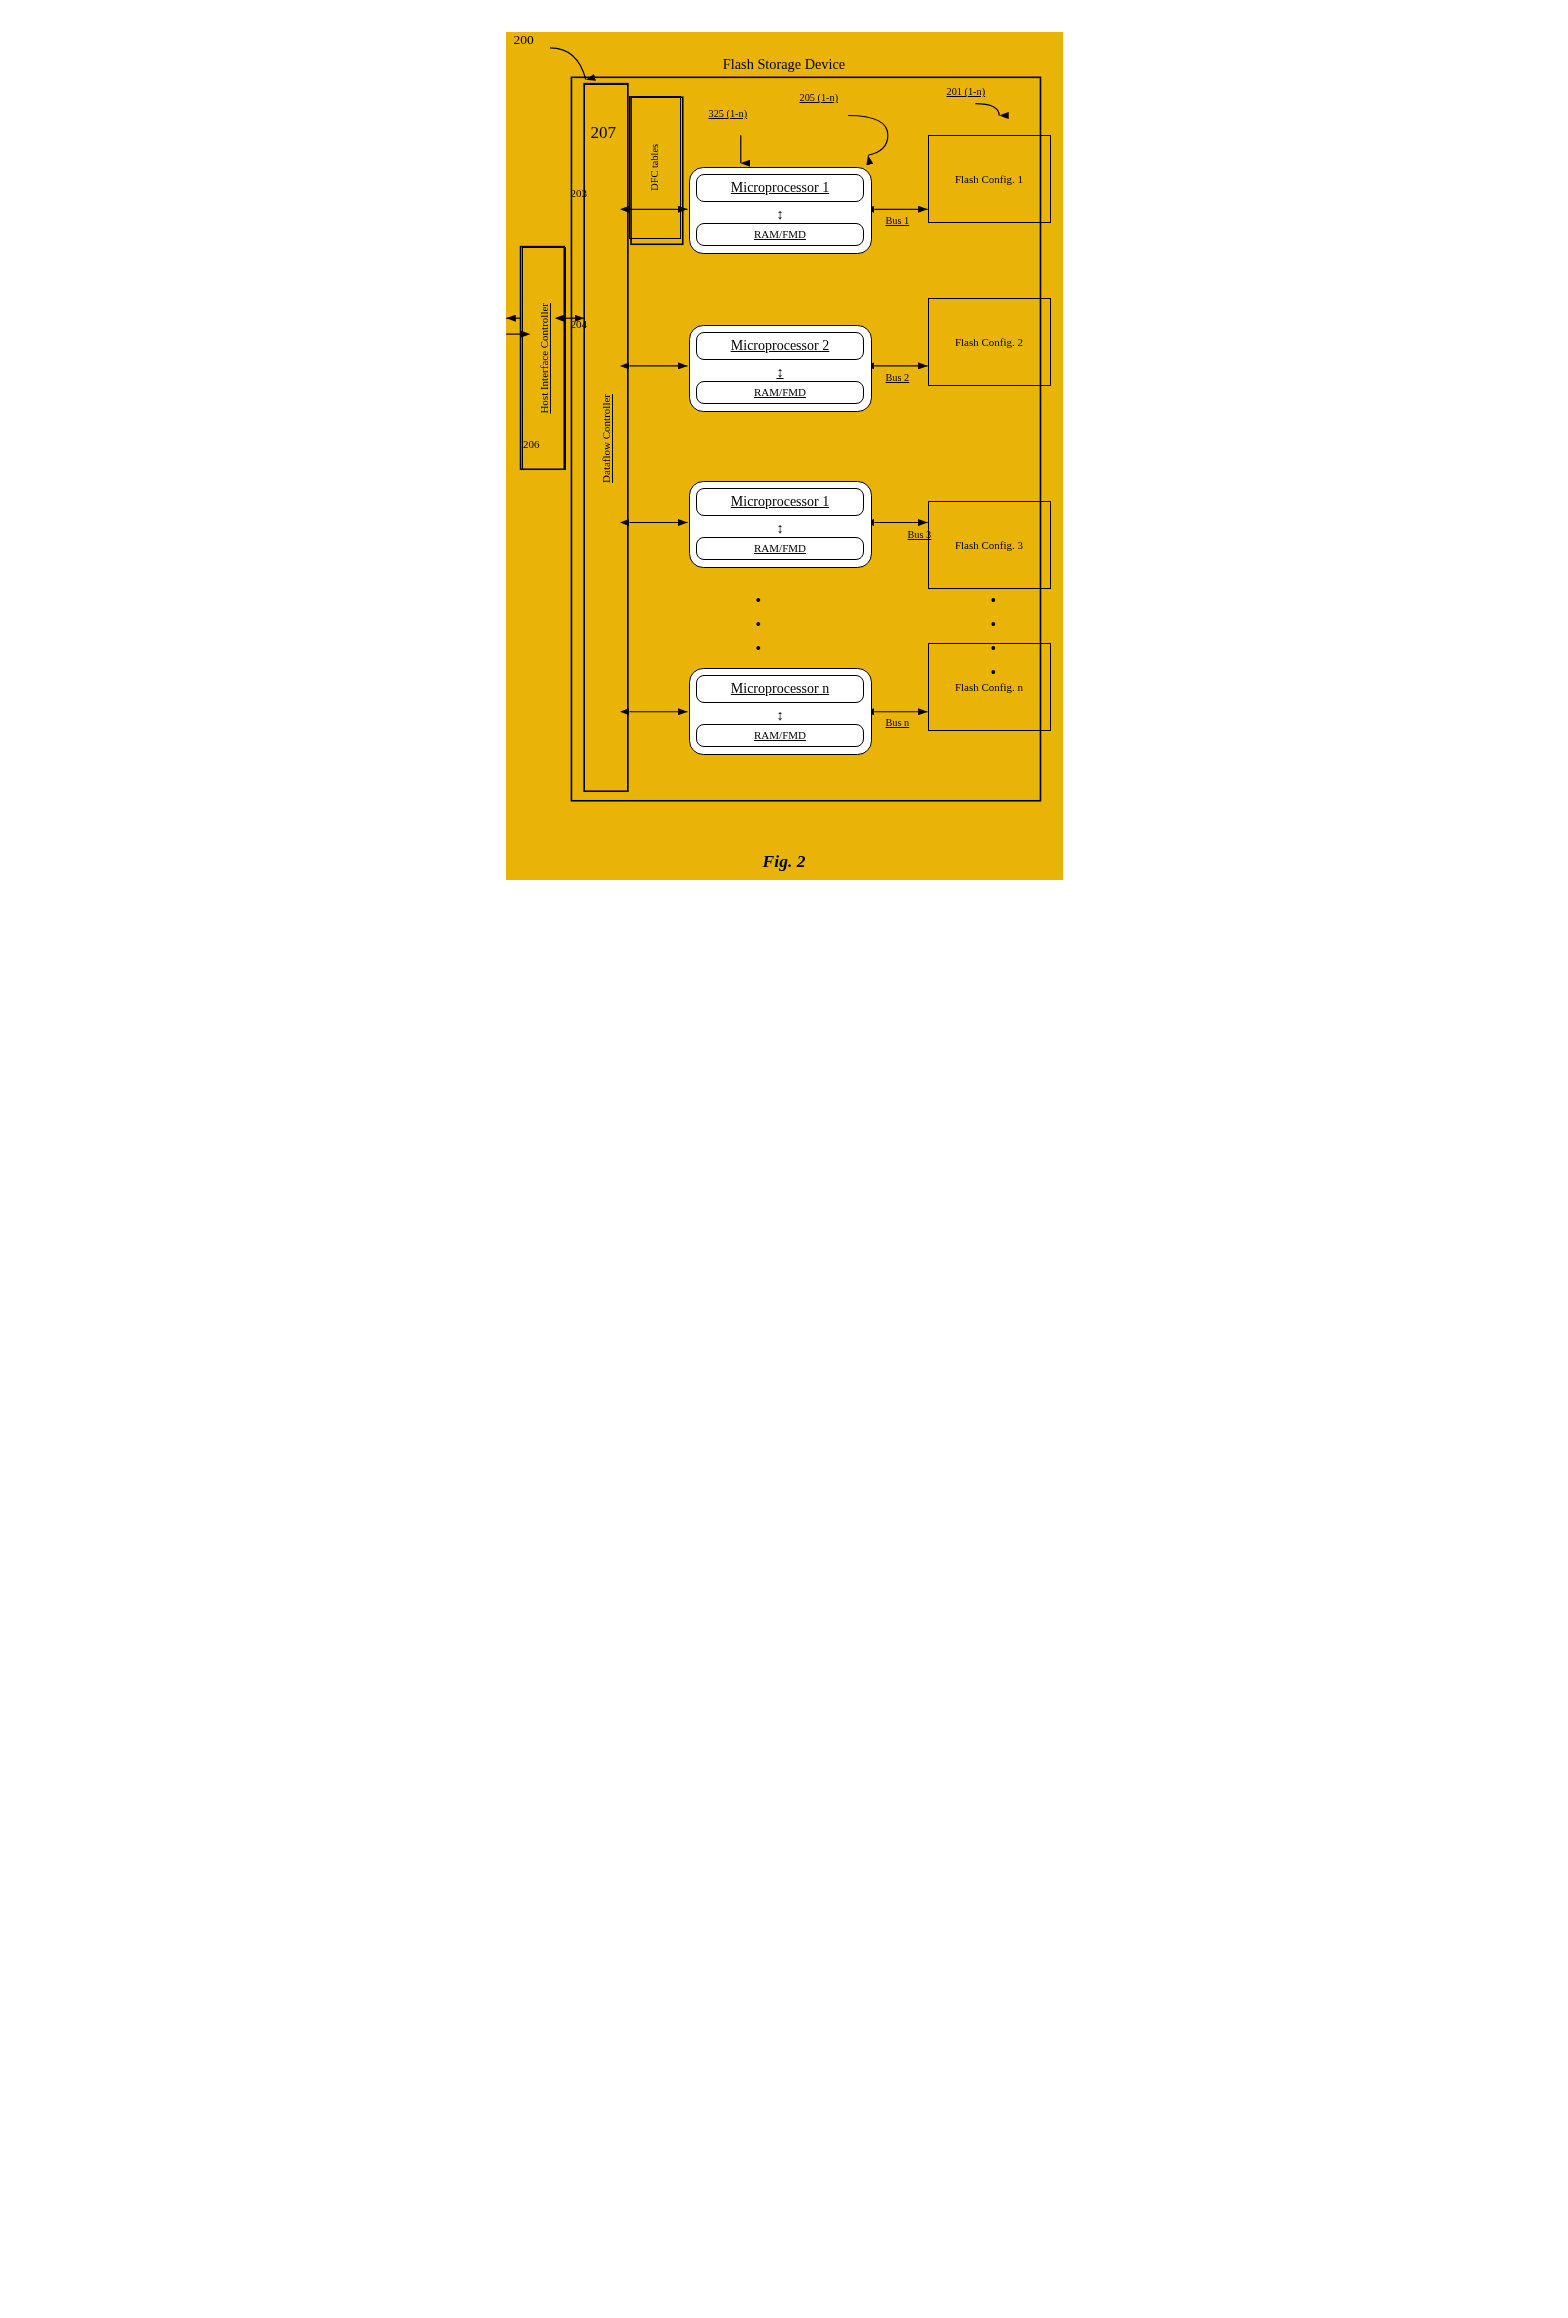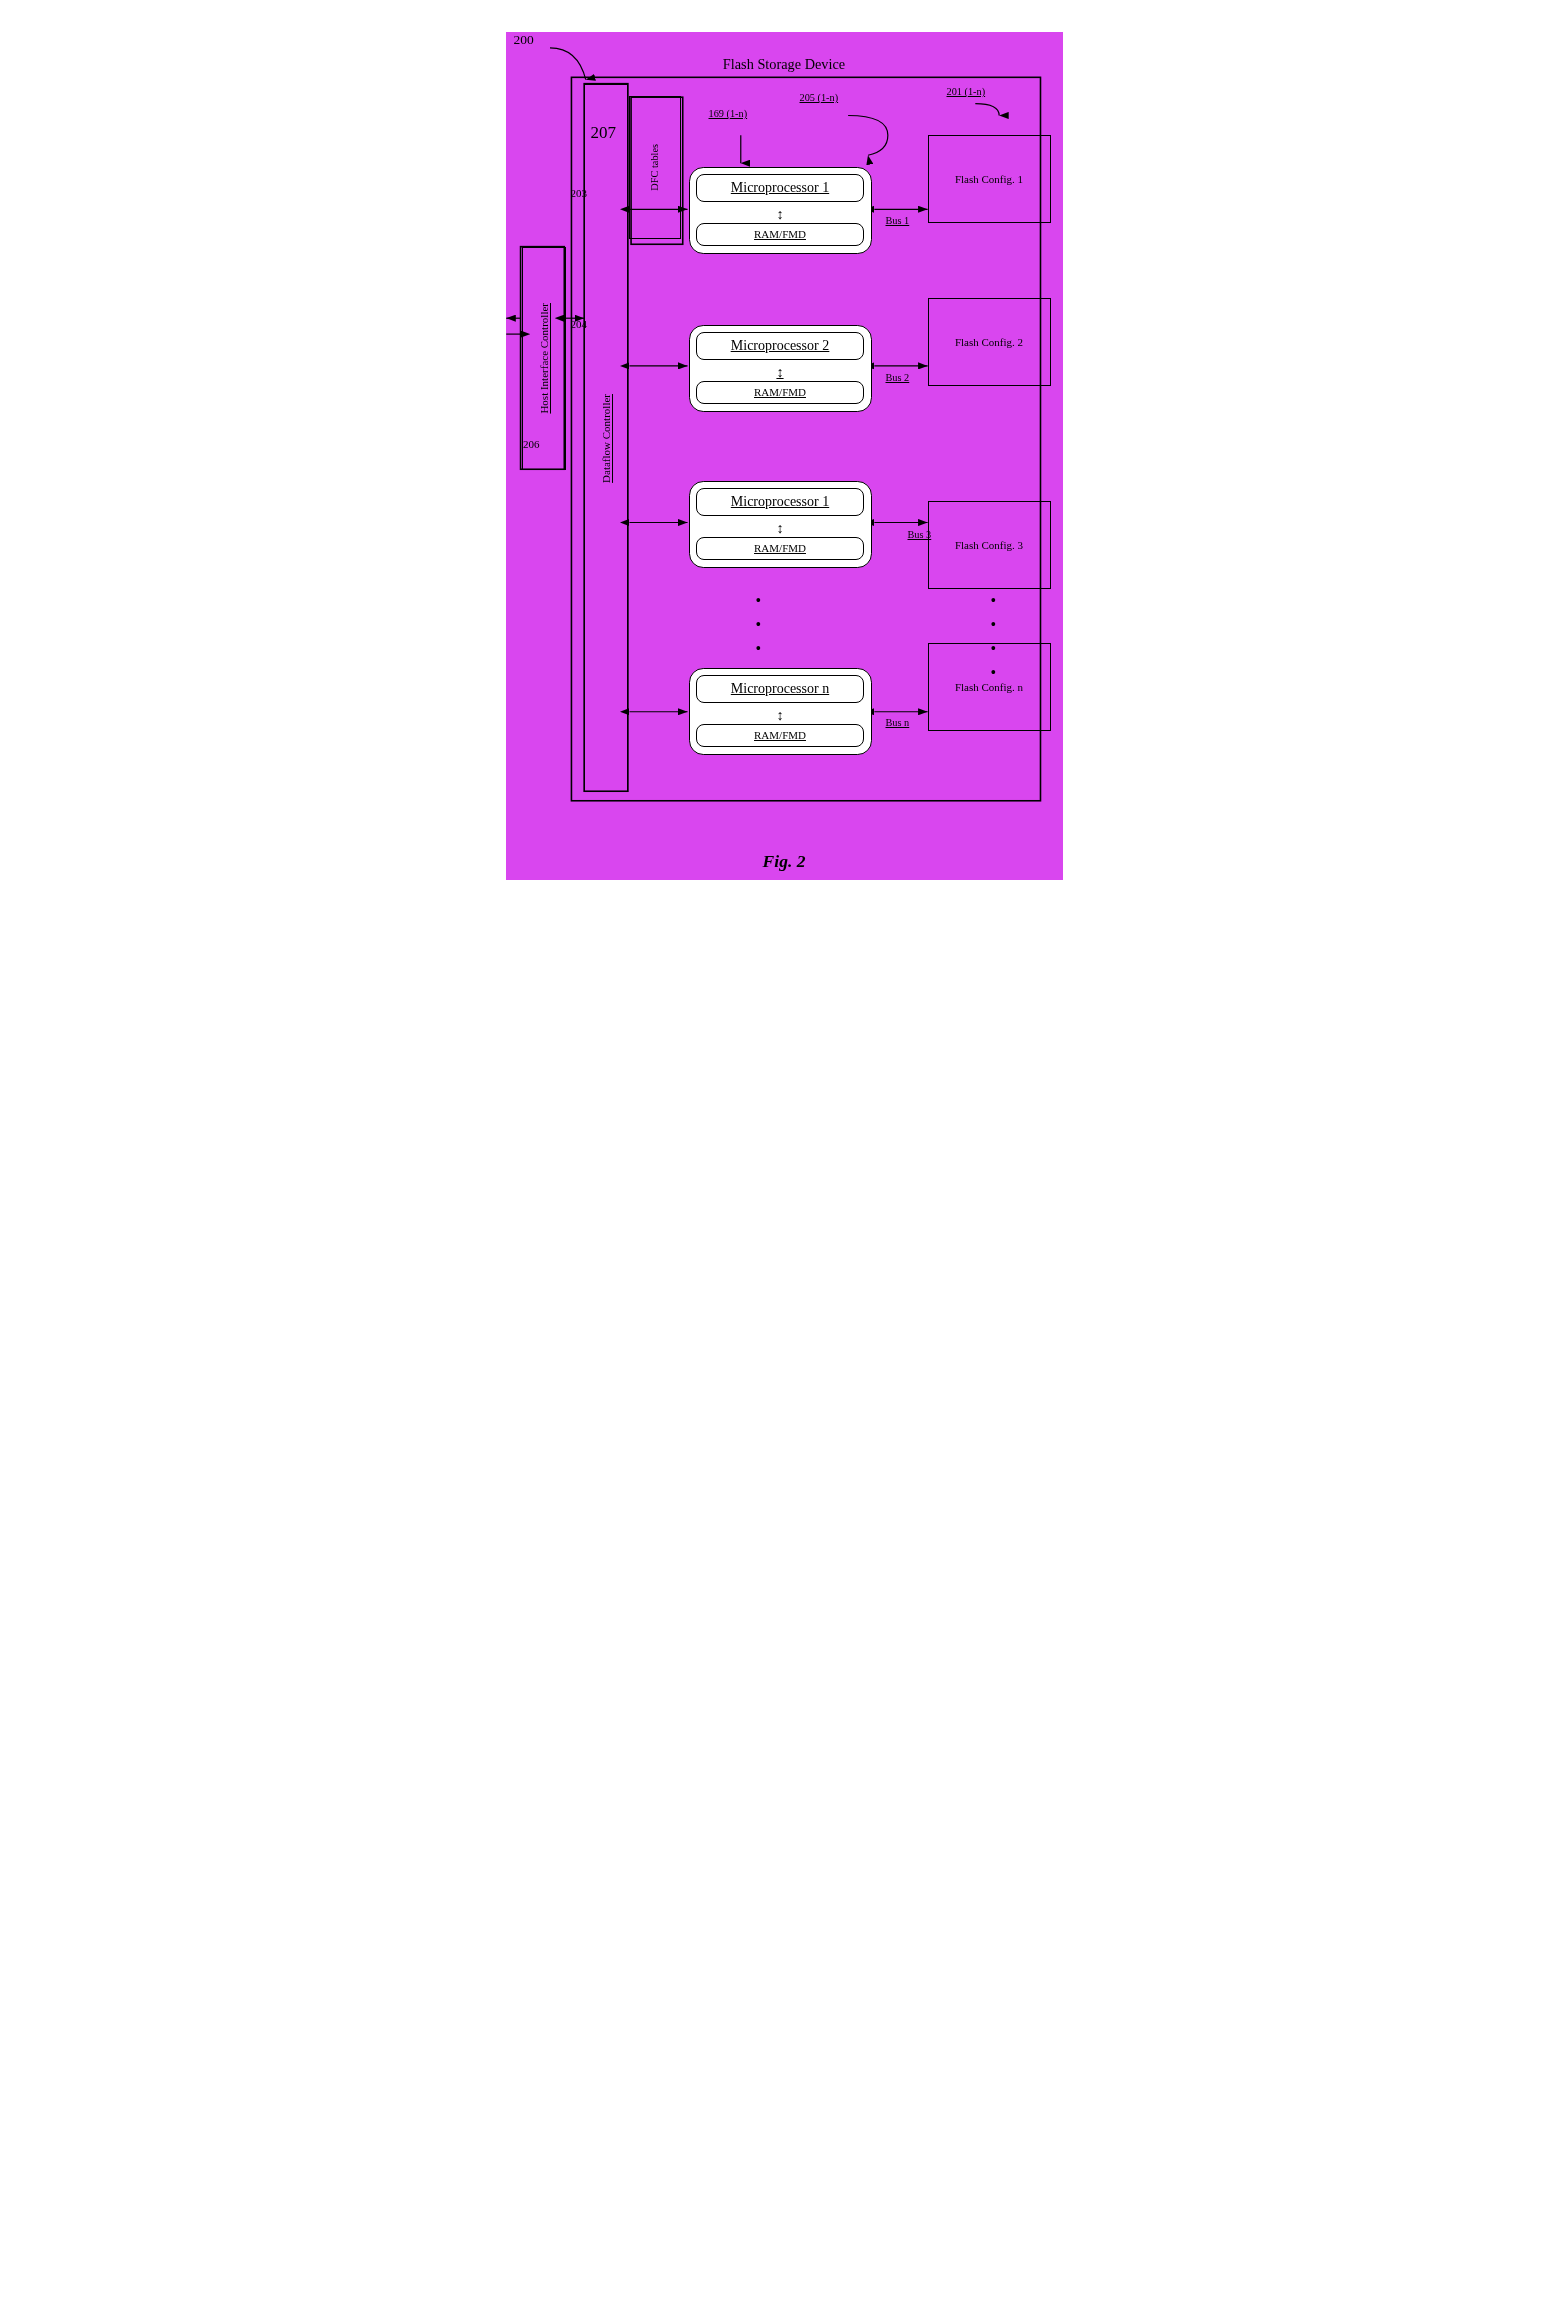--- a/index.html
+++ b/index.html
@@ -7,21 +7,21 @@
       background: #fff;
       font-family: 'Times New Roman', Times, serif;
       display: flex;
       justify-content: center;
       align-items: flex-start;
       min-height: 100vh;
       padding: 32px 16px;
     }
     .page-container {
       width: 557px;
-      background: #d946ef;
+      background: #eab308;
     }
     .figure-number-label {
       text-align: center;
       font-size: 17.5px;
       font-weight: bold;
       font-style: italic;
       margin-top: 24px;
       margin-bottom: 8px;
     }
     
@@ -256,21 +256,21 @@
 
       <line x1="73" y1="360" x2="98" y2="360" stroke="#000" stroke-width="1.5" marker-start="url(#arr-l)" marker-end="url(#arr-r)"></line>
 
     </svg>
 
     <div class="ref-200" style="font-size:13.5px;">200</div>
 
     <div class="flash-storage-title">Flash Storage Device</div>
 
     <div class="ref-label" style="top:76px; left:203px;">
-      <span style="text-decoration:underline;">169 (1-n)</span>
+      <span style="text-decoration:underline;">325 (1-n)</span>
     </div>
 
     <div class="ref-label" style="top:60px; left:294px;">
       <span style="text-decoration:underline;">205 (1-n)</span>
     </div>
 
     <div class="ref-label" style="top:54px; left:441px;">
       <span style="text-decoration:underline;">201 (1-n)</span>
     </div>
 

